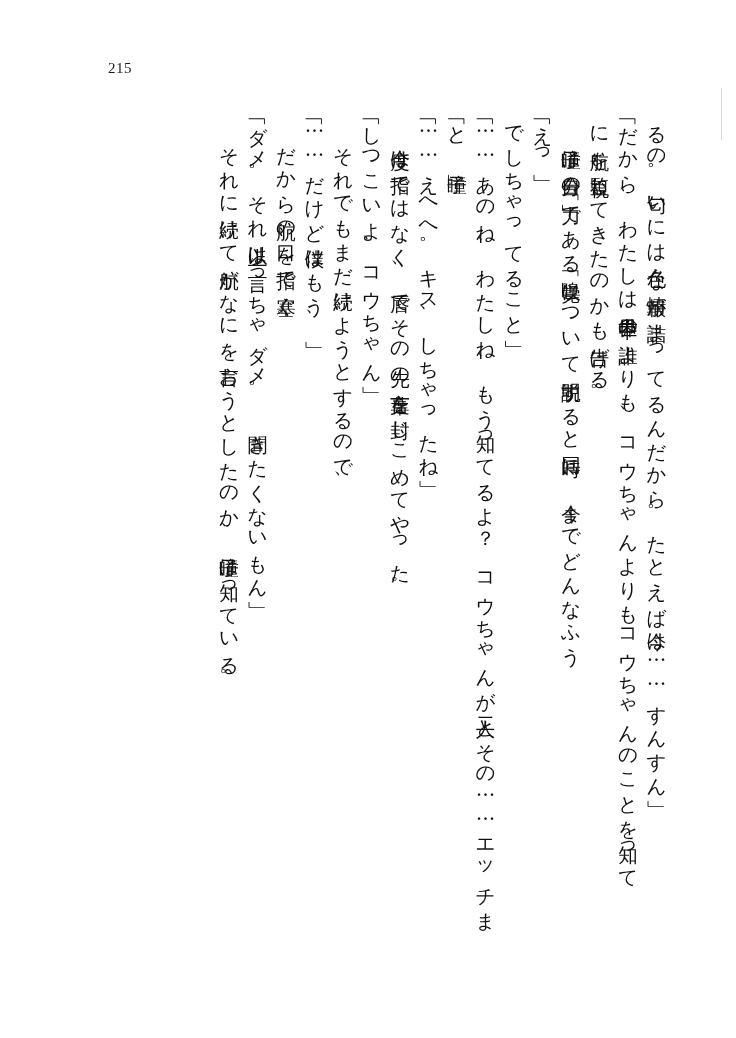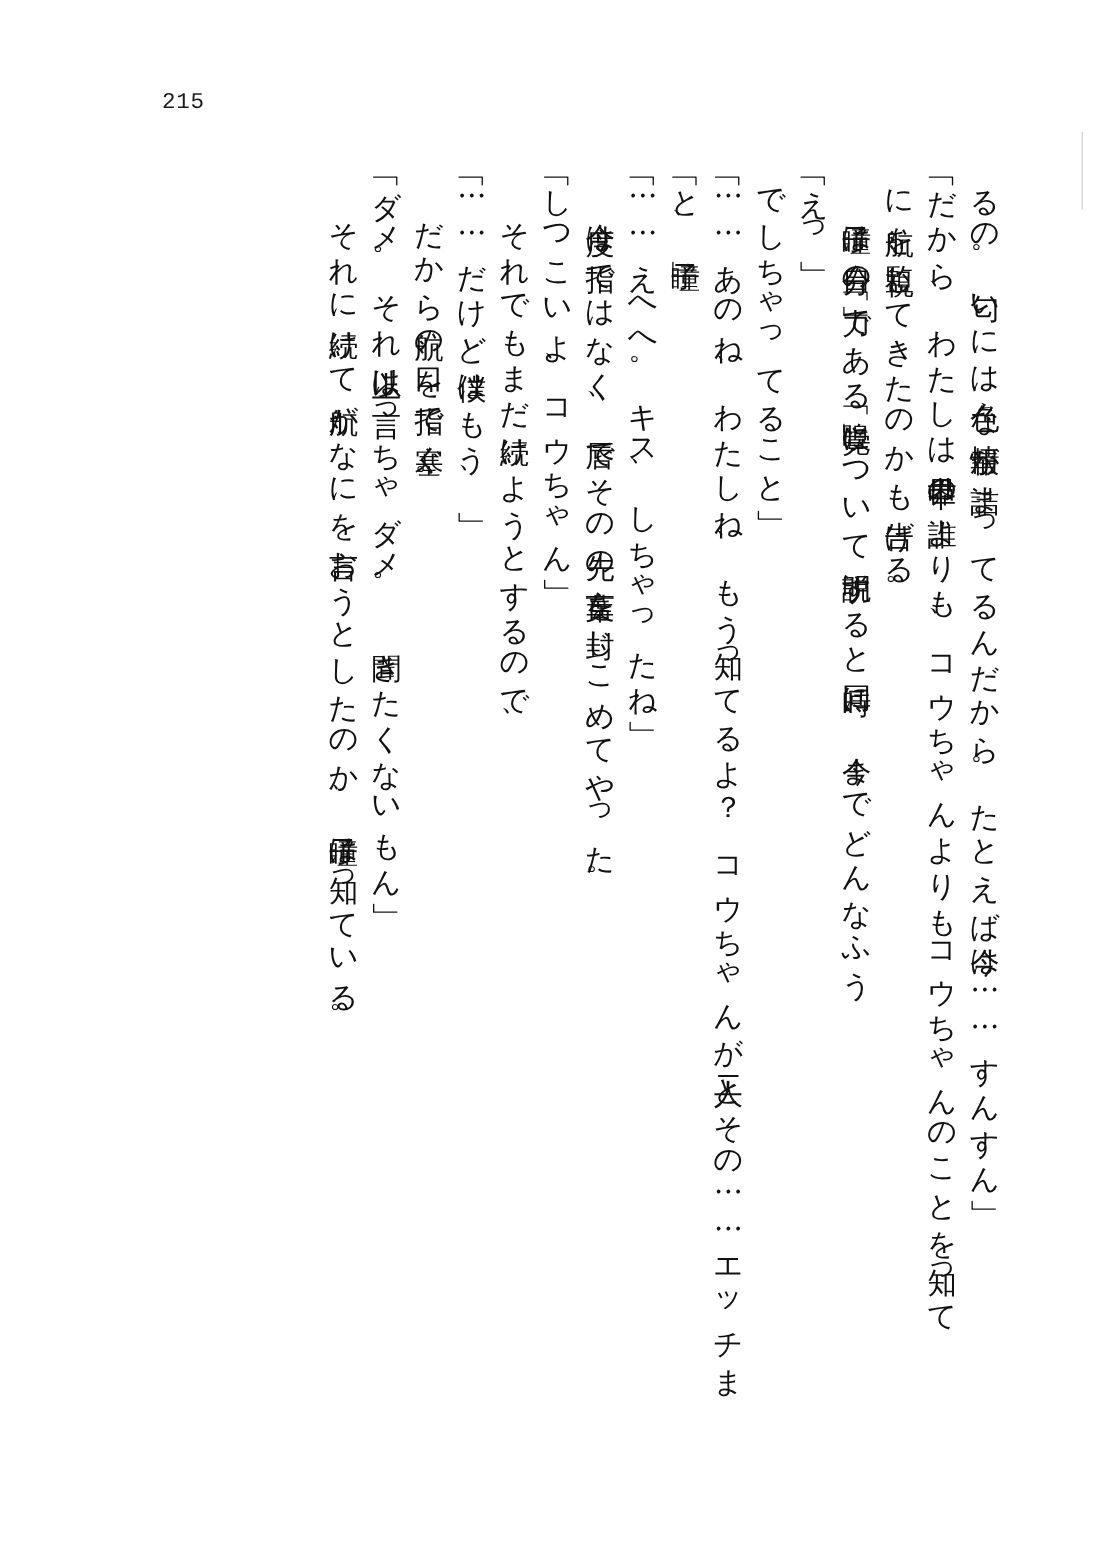--- a/index.html
+++ b/index.html
@@ -18,21 +18,21 @@
     position: relative;
     width: 736px;
     height: 1038px;
     background: #ffffff;
   }
   .page-number {
     position: absolute;
     top: 60px;
     left: 108px;
     font-size: 15px;
-    font-family: Liberation Mono, monospace;
+    font-family: Liberation Serif, serif;
     letter-spacing: 0.5px;
     color: #1a1a1a;
   }
   .edge-mark {
     position: absolute;
     top: 88px;
     right: 14px;
     width: 1px;
     height: 52px;
     background: #d8d8d8;

